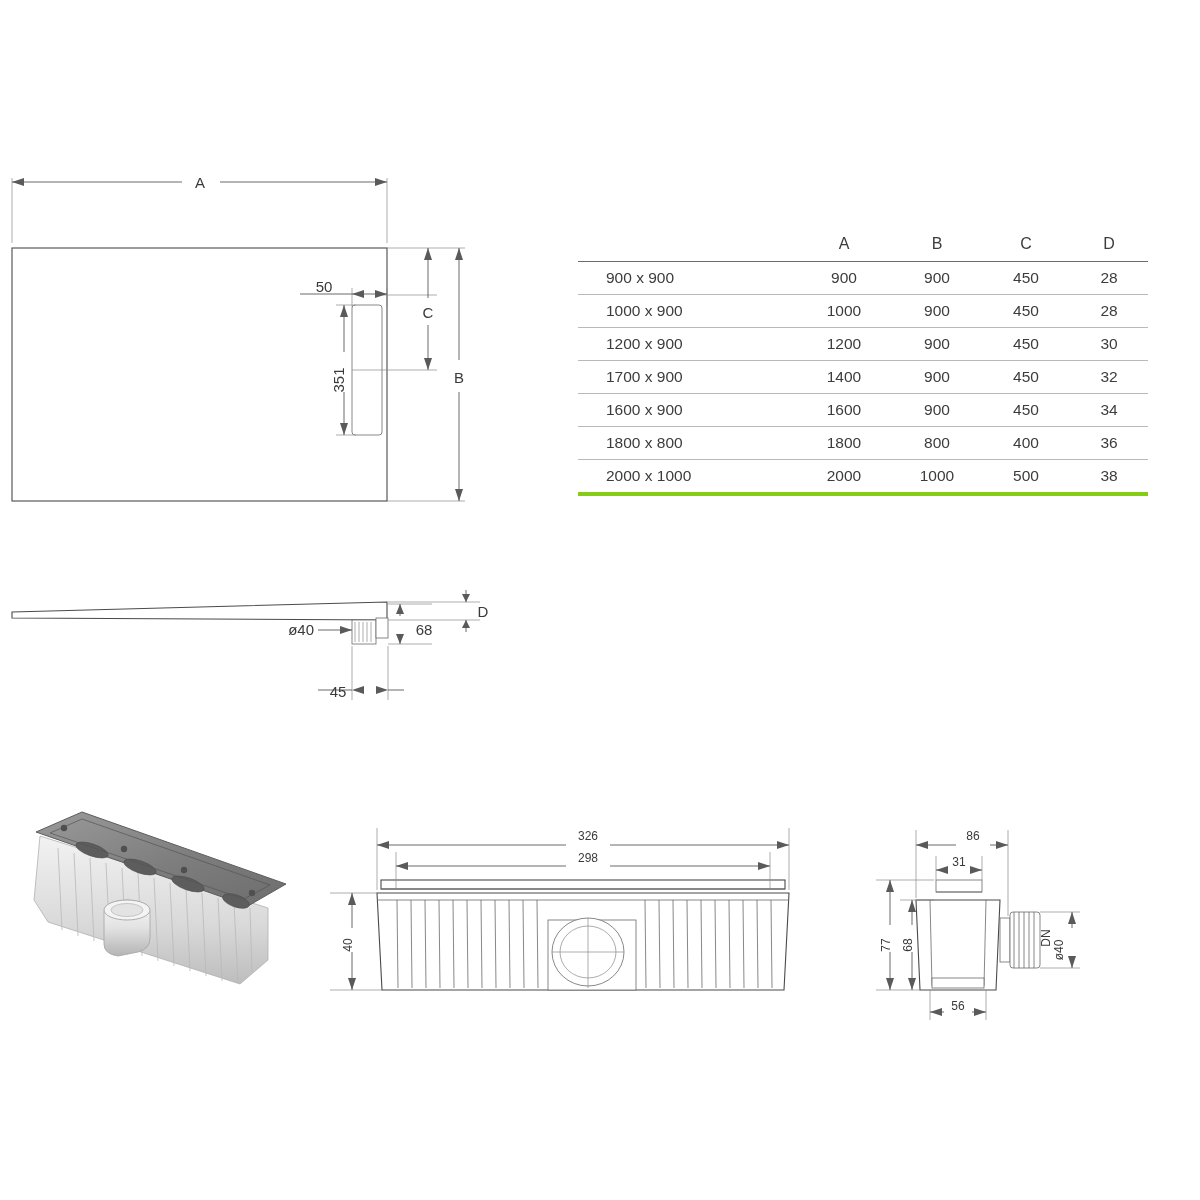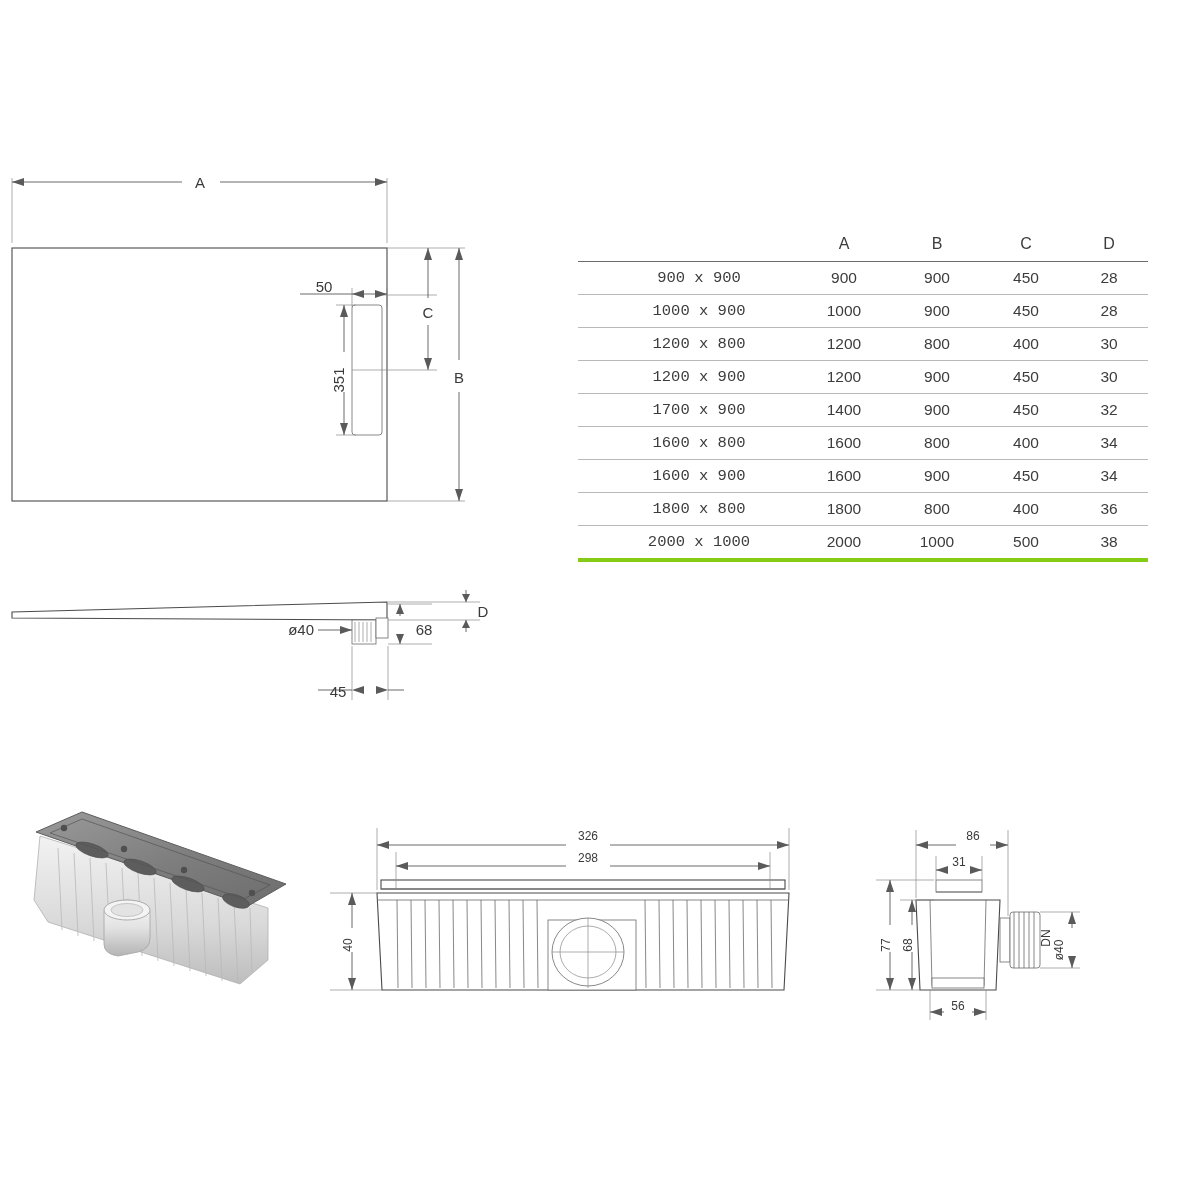--- a/index.html
+++ b/index.html
@@ -64,23 +64,22 @@
     padding-bottom: 8px;
     font-size: 16px;
   }
   .spec-table thead th.blank {
     border-bottom: 1.4px solid #6d6d6d;
   }
   .spec-table tbody tr:last-child td {
     border-bottom: 4px solid #84cc16;
   }
   .spec-table td.size-col {
-    text-align: center;
+    text-align: left;
     padding-left: 28px;
-    font-family: Liberation Mono, monospace;
   }
   .spec-table col.c-size { width: 218px; }
   .spec-table col.c-a { width: 96px; }
   .spec-table col.c-b { width: 90px; }
   .spec-table col.c-c { width: 88px; }
   .spec-table col.c-d { width: 78px; }
 </style>
 </head>
 <body>
 
@@ -405,46 +404,32 @@
         <td>28</td>
       </tr>
       <tr>
         <td class="size-col">1000 x 900</td>
         <td>1000</td>
         <td>900</td>
         <td>450</td>
         <td>28</td>
       </tr>
       <tr>
-        <td class="size-col">1200 x 800</td>
-        <td>1200</td>
-        <td>800</td>
-        <td>400</td>
-        <td>30</td>
-      </tr>
-      <tr>
         <td class="size-col">1200 x 900</td>
         <td>1200</td>
         <td>900</td>
         <td>450</td>
         <td>30</td>
       </tr>
       <tr>
         <td class="size-col">1700 x 900</td>
         <td>1400</td>
         <td>900</td>
         <td>450</td>
         <td>32</td>
-      </tr>
-      <tr>
-        <td class="size-col">1600 x 800</td>
-        <td>1600</td>
-        <td>800</td>
-        <td>400</td>
-        <td>34</td>
       </tr>
       <tr>
         <td class="size-col">1600 x 900</td>
         <td>1600</td>
         <td>900</td>
         <td>450</td>
         <td>34</td>
       </tr>
       <tr>
         <td class="size-col">1800 x 800</td>

